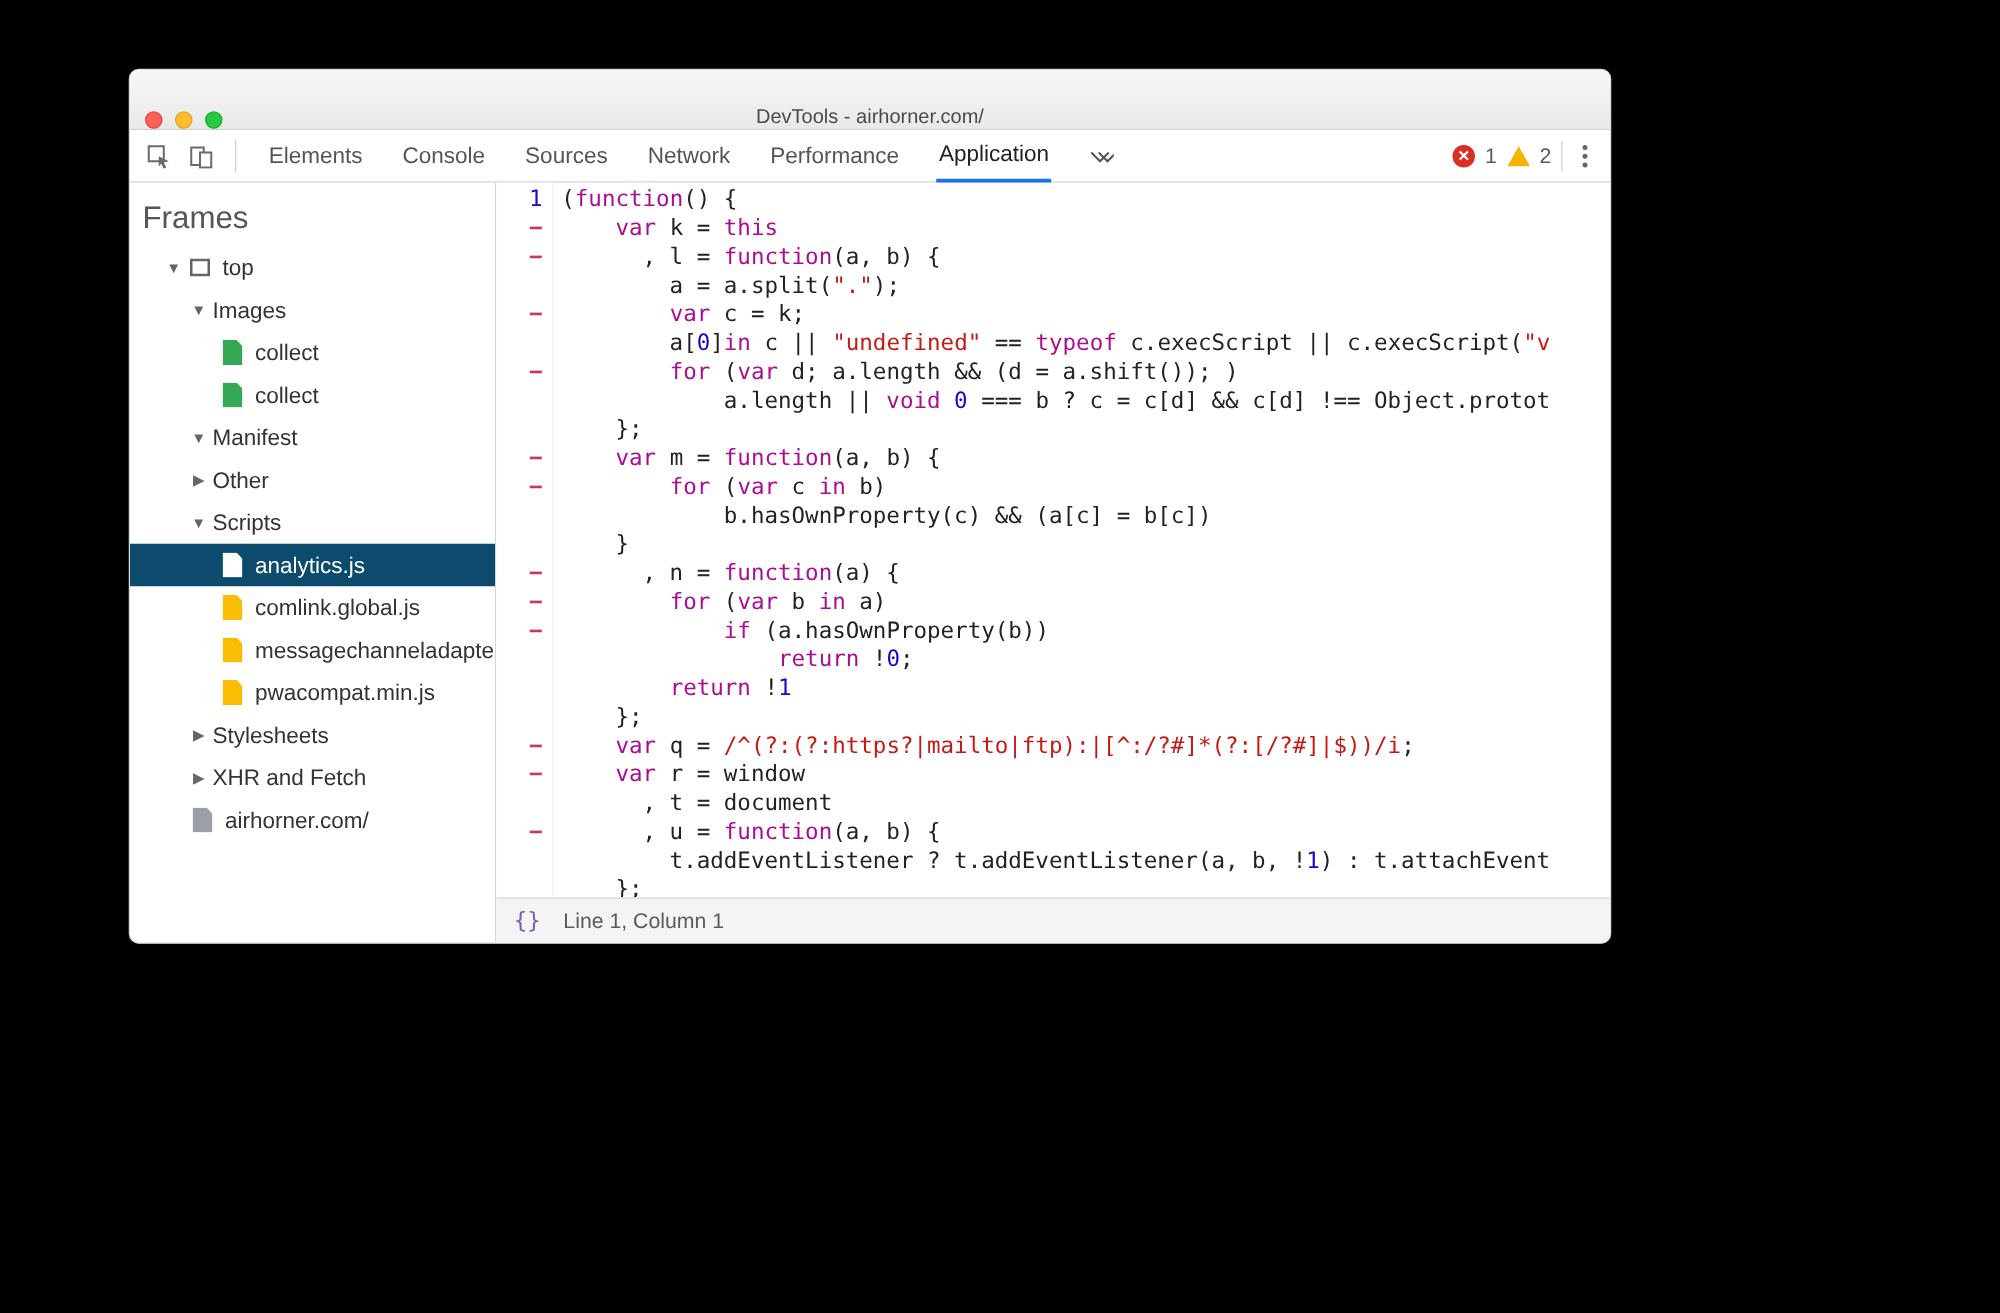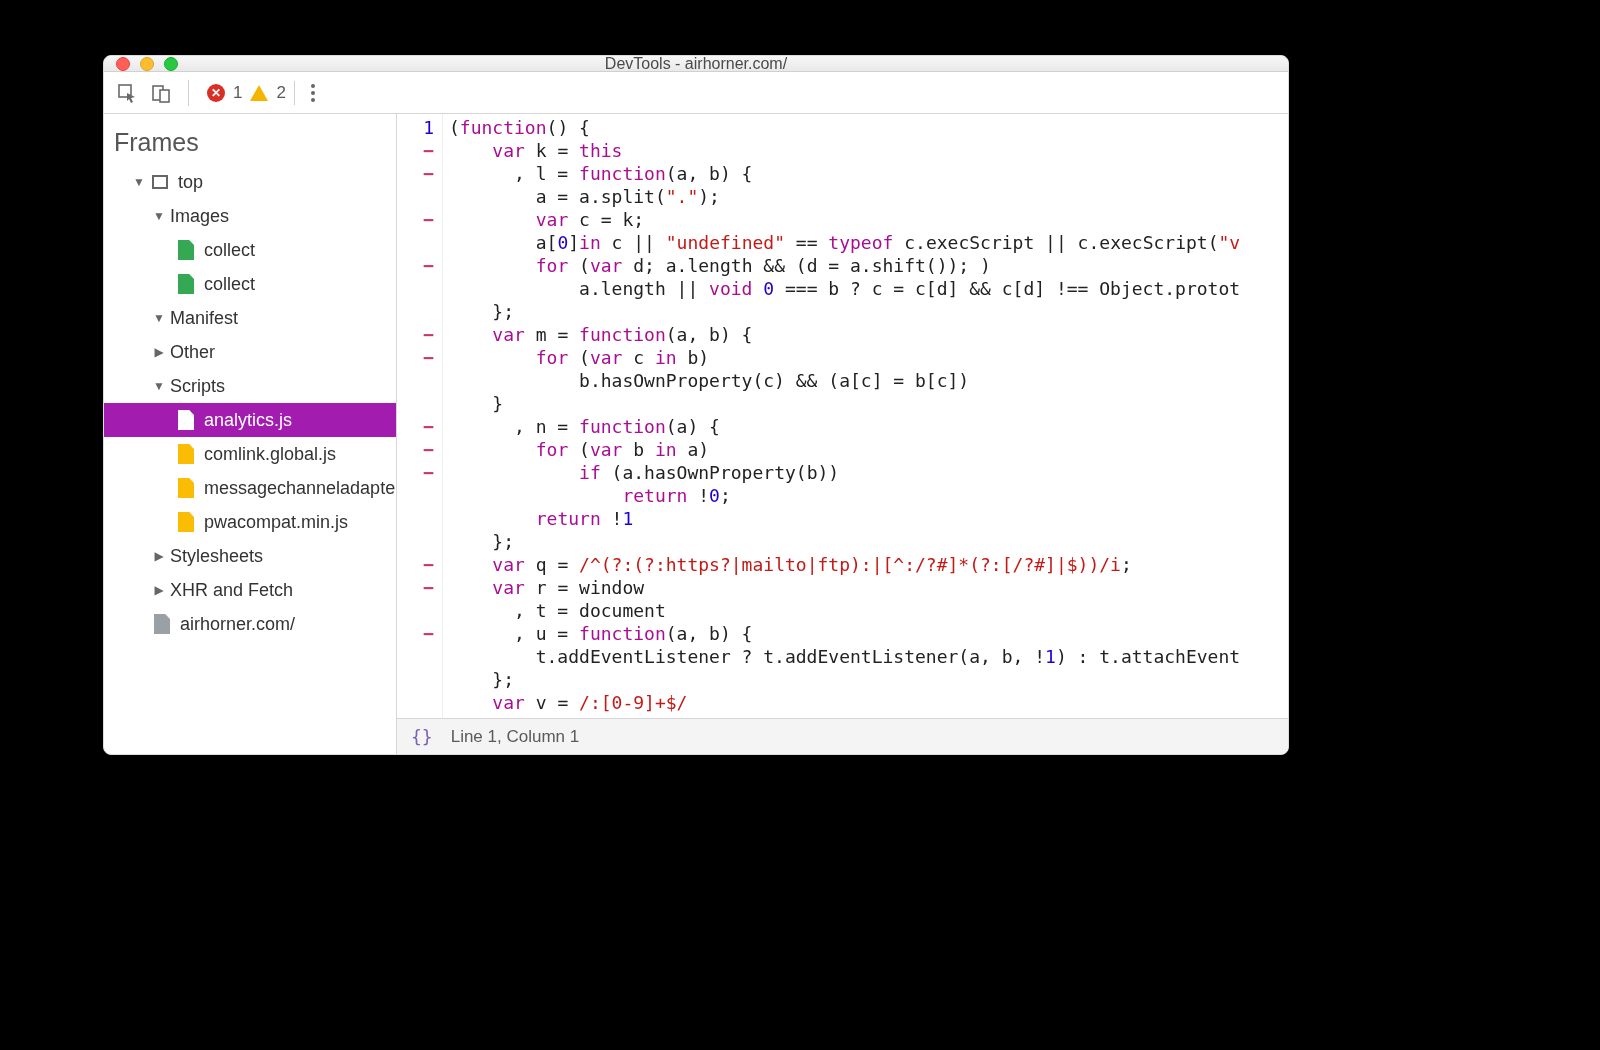--- a/index.html
+++ b/index.html
@@ -5,21 +5,21 @@
   * { box-sizing: border-box; margin: 0; padding: 0; }
   html, body { width: 1600px; height: 1050px; background: #000; font-family: -apple-system, "Helvetica Neue", Arial, sans-serif; }
   .stage { position: relative; width: 1600px; height: 1050px; overflow: hidden; }
   .window {
     position: absolute; left: 103px; top: 55px; width: 1186px; height: 700px;
     background: #fff; border-radius: 8px; box-shadow: 0 25px 50px rgba(0,0,0,0.55);
     display: flex; flex-direction: column; overflow: hidden;
     border: 1px solid #dcdcdc;
   }
   
-  .titlebar { height: 16px; background: linear-gradient(#f7f7f7,#e9e9e9); border-bottom:1px solid #d0d0d0; display:flex; align-items:center; position:relative; }
+  .titlebar { height: 48px; background: linear-gradient(#f7f7f7,#e9e9e9); border-bottom:1px solid #d0d0d0; display:flex; align-items:flex-end; position:relative; }
   .traffic { display:flex; gap:10px; padding-left:12px; }
   .t-dot { width:14px; height:14px; border-radius:50%; }
   .t-close{ background:#ff5f57; border:1px solid #e24640;}
   .t-min{ background:#ffbd2e; border:1px solid #e0a226;}
   .t-max{ background:#28c840; border:1px solid #1dab34;}
   .wtitle { position:absolute; left:0; right:0; text-align:center; font-size:16px; color:#4a4a4a; pointer-events:none;}
   
   .tabbar { height:42px; border-bottom:1px solid #d6d6d6; display:flex; align-items:center; padding:0 10px; color:#5a5a5a; font-size:18px; }
   .icon-btn { width:26px; height:26px; display:flex; align-items:center; justify-content:center; margin-right:8px; color:#6a6a6a; cursor:pointer;}
   .tabs { display:flex; align-items:center; gap:28px; margin-left:18px; flex:1;}
@@ -34,21 +34,21 @@
   .kebab span{ width:4px;height:4px;border-radius:50%;background:#666;}
   
   .body { flex:1; display:flex; overflow:hidden;}
   .sidebar { width:293px; border-right:1px solid #d6d6d6; overflow:hidden; display:flex; flex-direction:column; }
   .side-head { font-size:25px; color:#555; padding:14px 10px 8px 10px; }
   .tree { font-size:18px; color:#333; overflow:auto; }
   .row { display:flex; align-items:center; height:34px; padding-left:10px; cursor:pointer; white-space:nowrap; overflow:hidden; text-overflow:ellipsis; }
   .row .arr { width:14px; display:inline-flex; justify-content:center; color:#666; font-size:12px; margin-right:4px;}
   .row .ic { width:20px; height:20px; margin-right:8px; flex-shrink:0; display:inline-flex; align-items:center; justify-content:center;}
   .indent1{ padding-left:28px;} .indent2{ padding-left:48px;} .indent3{ padding-left:72px;text-align:center;}
-  .row.selected { background:#a21caf; color:#fff; }
+  .row.selected { background:#0c4a6e; color:#fff; }
   .file-ic{ width:16px;height:20px;background:currentColor; clip-path: polygon(0 0,70% 0,100% 25%,100% 100%,0 100%); }
   .file-green{ color:#34a853;} .file-grey{ color:#9aa0a6;} .file-yellow{ color:#fbbc04;} .file-white{ color:#fff;}
   .frame-ic{ width:16px;height:14px;border:2px solid #666; }
   
   .editor { flex:1; display:flex; flex-direction:column; overflow:hidden;}
   .code-area { flex:1; display:flex; overflow:hidden; font-family: Menlo, Consolas, monospace; font-size:18px; line-height:23px; }
   .gutter { width:46px; text-align:right; color:#888; padding:2px 8px 0 0; border-right:1px solid #eee; background:#fff; user-select:none;}
   .gut-line{ height:23px; }
   .fold { color:#c36; font-weight:bold; }
   .code { flex:1; overflow:hidden; padding:2px 0 0 6px; white-space:pre; color:#222;}
@@ -79,20 +79,34 @@
             <path d="M10 10 L18 14 L14 15 L16 19 L14 20 L12 16 L10 18 Z" fill="#6a6a6a"></path>
           </svg>
       </div>
       <div class="icon-btn">
         <svg width="20" height="20" viewBox="0 0 20 20">
             <rect x="2" y="3" width="10" height="14" fill="none" stroke="#6a6a6a" stroke-width="1.6"></rect>
             <rect x="9" y="7" width="9" height="12" fill="#fff" stroke="#6a6a6a" stroke-width="1.6"></rect>
           </svg>
       </div>
       <div style="width:1px;height:26px;background:#d0d0d0;margin:0 6px;"></div>
+      <div class="tabs">
+        <div class="tab">Elements</div>
+        <div class="tab">Console</div>
+        <div class="tab">Sources</div>
+        <div class="tab">Network</div>
+        <div class="tab">Performance</div>
+        <div class="tab active">Application</div>
+        <div class="more-icon">
+          <svg width="22" height="22" viewBox="0 0 22 22">
+              <path d="M4 8 L11 15 L18 8" fill="none" stroke="#555" stroke-width="1.6"></path>
+              <path d="M4 8 L11 15 L18 8" fill="none" stroke="#555" stroke-width="1.6" transform="translate(6,0)"></path>
+            </svg>
+        </div>
+      </div>
       <div class="right-status">
         <span class="err-ic">✕</span>
         <span>1</span>
         <span class="warn-ic"></span>
         <span>2</span>
       </div>
       <div class="divider"></div>
       <div class="kebab">
           <span></span>
           <span></span>

